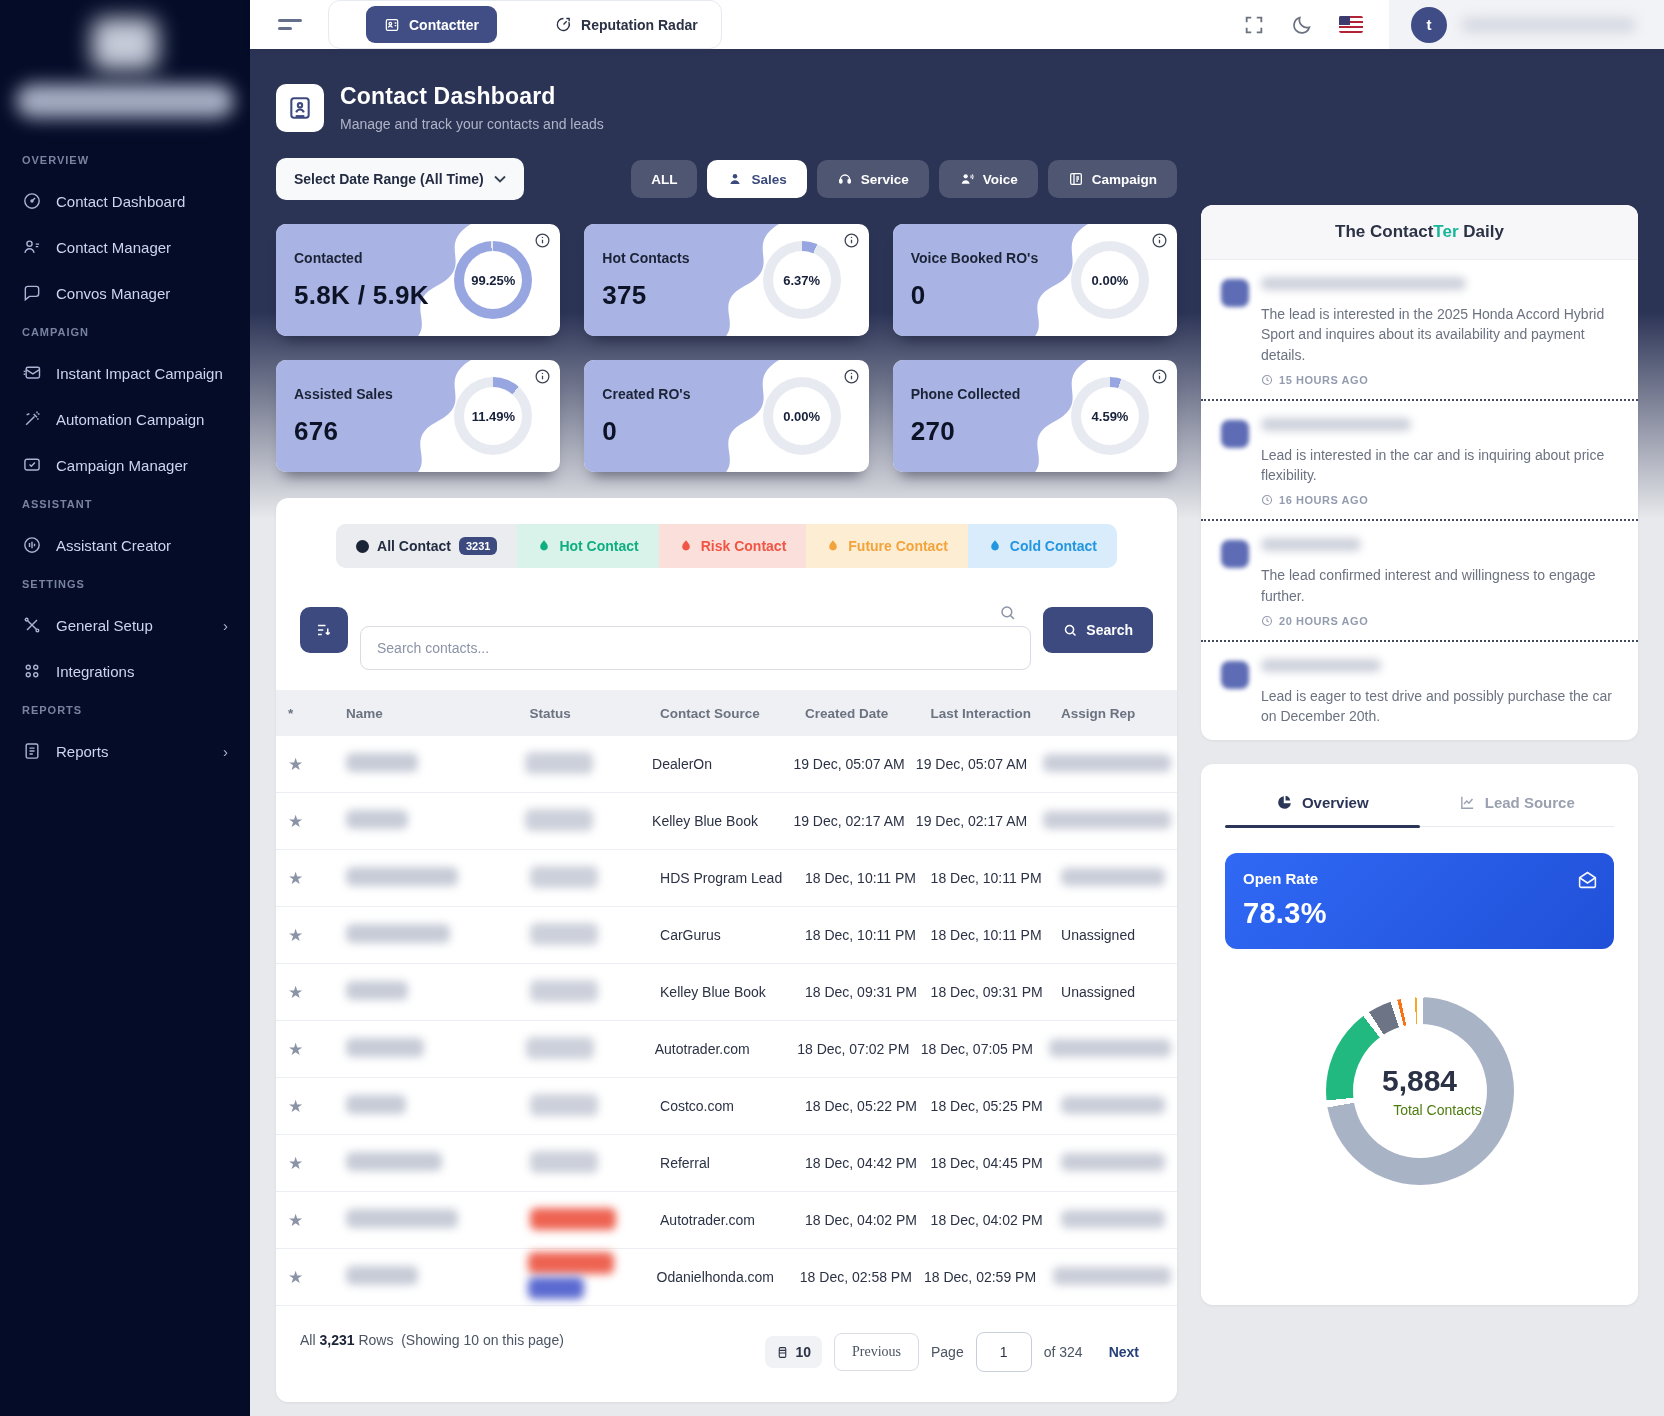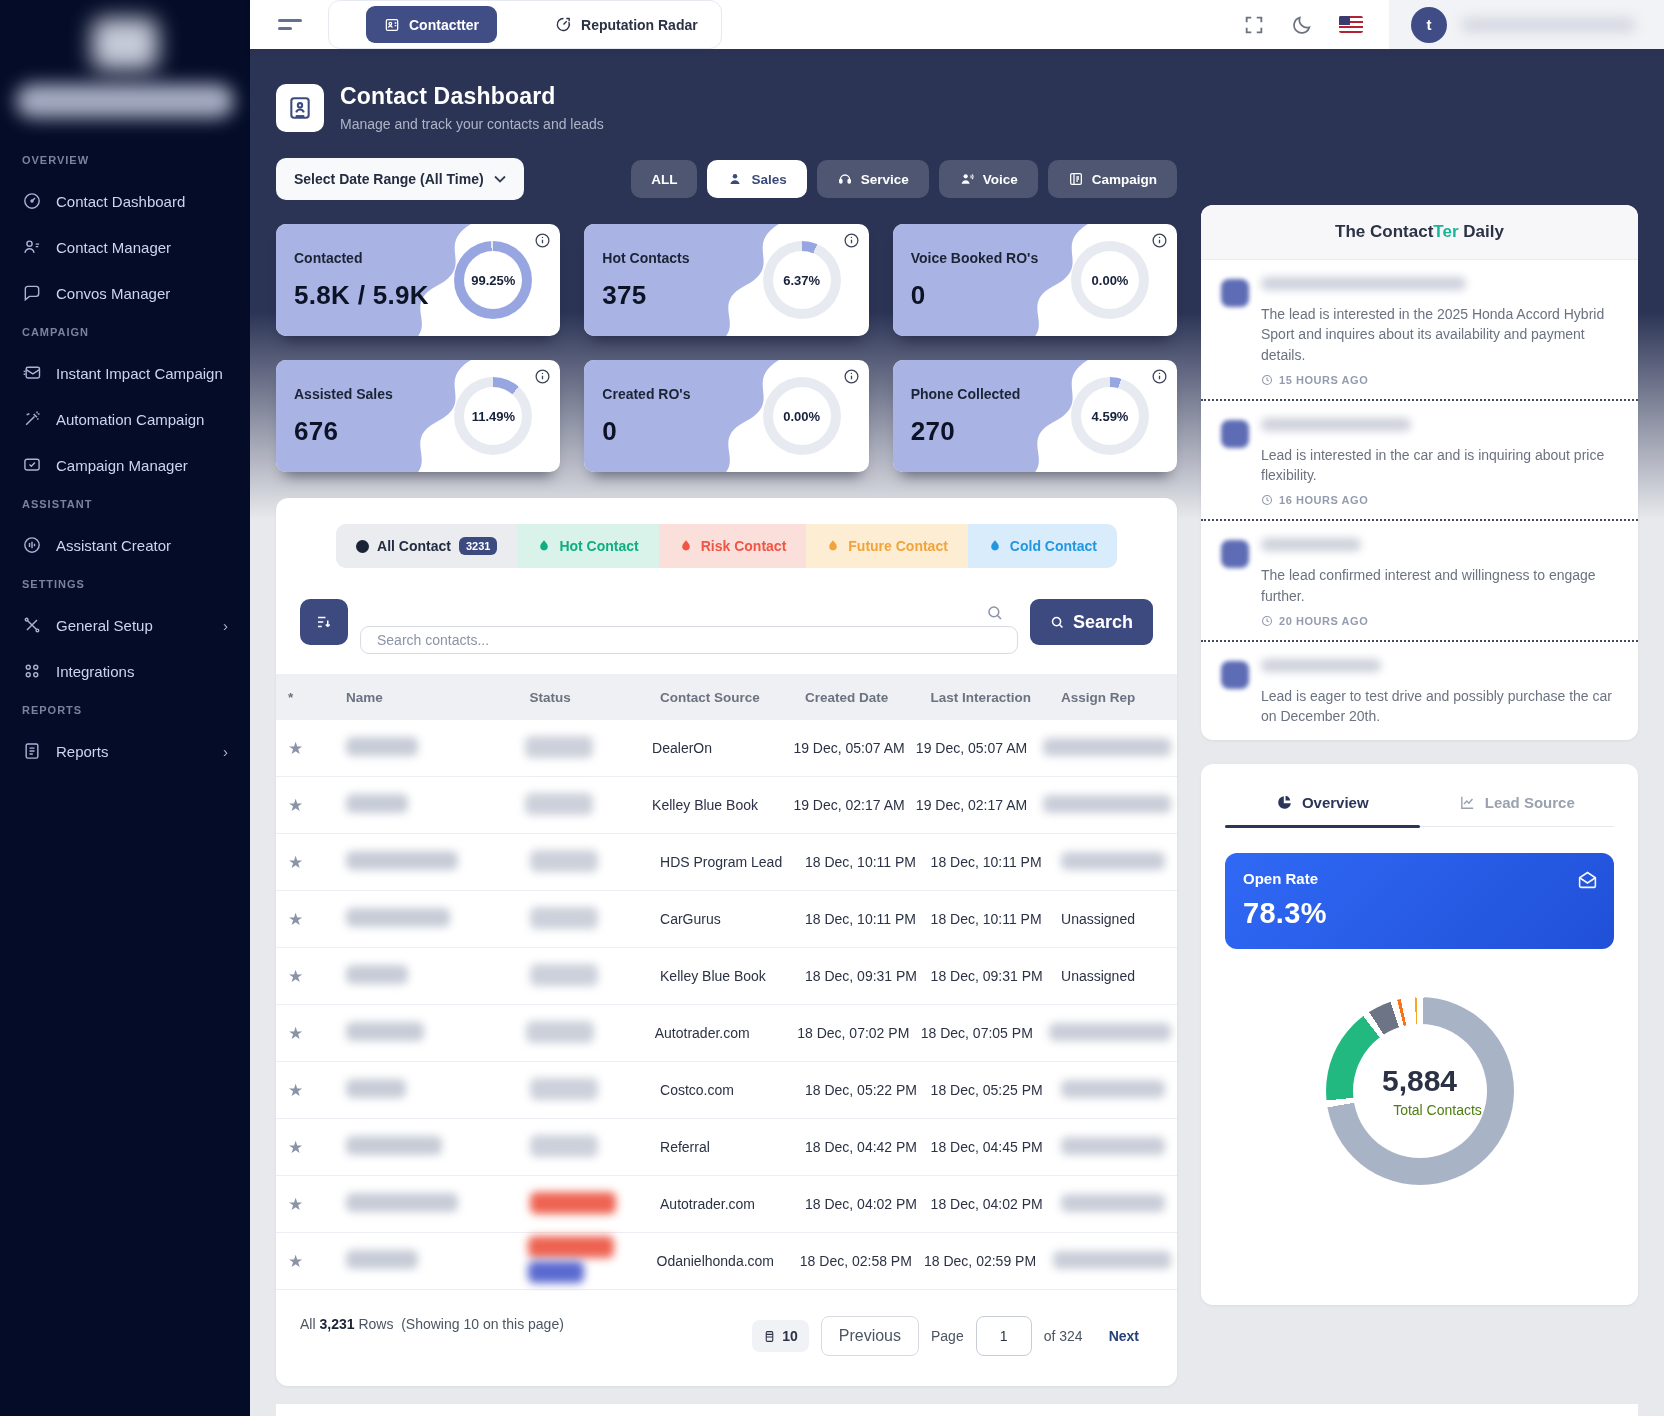--- a/index.html
+++ b/index.html
@@ -82,24 +82,24 @@
   .ctab[data-variant="hot"]    { background:#d9f3ea; color:#0fae81; }
   .ctab[data-variant="risk"]   { background:#fbdfda; color:#f05545;text-align:right; }
   .ctab[data-variant="future"] { background:#fdeed3; color:#f2a33c; }
   .ctab[data-variant="cold"]   { background:#d8ecfb; color:#2396e0; }
   .ctab-count { background:#3d4a80; color:#fff; font-size:11px; font-weight:bold; border-radius:6px; padding:3px 7px; }
   .ctab-count:empty { display:none; }
 
   .search-row { display:flex; gap:12px; padding:22px 24px 20px; align-items:center; }
   .filter-btn { width:48px; height:46px; background:#3d4a80; border:none; border-radius:10px; display:grid; place-items:center; color:#fff; cursor:pointer; }
   .search-wrap { flex:1; position:relative; }
-  .search-input { width:100%; height:28px; border:1px solid #d8dbe4; border-radius:9px; padding:0 44px 0 16px; font-size:14px; font-family:inherit; color:#374151; outline:none;margin-top:36px; }
+  .search-input { width:100%; height:44px; border:1px solid #d8dbe4; border-radius:9px; padding:0 44px 0 16px; font-size:14px; font-family:inherit; color:#374151; outline:none;margin-top:36px; }
   .search-input::placeholder { color:#8b93a7; }
   .search-wrap .mag { position:absolute; right:14px; top:14px; width:18px; height:18px; color:#8b93a7; }
-  .search-btn { display:flex; align-items:center; gap:8px; background:#3d4a80; color:#fff; border:none; border-radius:9px; height:46px; padding:0 20px; font-size:18px; font-weight:bold; font-family:inherit; cursor:pointer; }
+  .search-btn { display:flex; align-items:center; gap:8px; background:#3d4a80; color:#fff; border:none; border-radius:9px; height:46px; padding:0 20px; font-size:14px; font-weight:bold; font-family:inherit; cursor:pointer; }
 
   .thead, .trow { display:grid; grid-template-columns:58px 1.9fr 1.35fr 1.5fr 1.3fr 1.35fr 1.2fr; align-items:center; }
   .thead { background:#eef0f4; height:46px; font-size:13.5px; font-weight:bold; color:#6b7280; padding:0 6px; }
   .thead span { padding-left:6px; }
   .trow { height:57px; border-bottom:1px solid #edeef3; padding:0 6px; cursor:pointer; }
   .cell { font-size:14px; color:#2b3245; padding-left:6px; }
   .star { color:#8b93a7; font-size:17px; }
   .redact { display:inline-block; border-radius:6px; }
   .name-chip { width:80px; height:19px; background:#c6cbd6; filter:blur(4px); }
   .chip { display:none; width:68px; height:22px; border-radius:6px; background:#ccd0da; filter:blur(4px); margin-right:5px; }
@@ -114,21 +114,21 @@
   .tbody .trow:nth-child(5) .name-chip{width:62px} .tbody .trow:nth-child(6) .name-chip{width:78px}
   .tbody .trow:nth-child(7) .name-chip{width:60px} .tbody .trow:nth-child(8) .name-chip{width:96px}
   .tbody .trow:nth-child(9) .name-chip{width:112px}.tbody .trow:nth-child(10) .name-chip{width:72px}
   .tbody .trow:nth-child(1) .rep-chip,.tbody .trow:nth-child(2) .rep-chip{width:128px}
   .tbody .trow:nth-child(6) .rep-chip{width:122px}.tbody .trow:nth-child(10) .rep-chip{width:118px}
 
   .table-footer { display:flex; align-items:flex-start; padding:26px 24px 30px; font-size:14px; color:#4b5563; }
   .rows-info b { color:#1b2336; }
   .tf-right { margin-left:auto; display:flex; align-items:center; gap:12px; }
   .pp-chip { display:flex; align-items:center; gap:6px; background:#f1f2f5; border-radius:8px; padding:8px 11px; font-weight:bold; color:#2b3245; cursor:pointer; }
-  .pg-btn { border:1px solid #d8dbe4; background:#fff; border-radius:8px; padding:10px 17px; font-size:16px; color:#4b5563; font-family:Liberation Sans, sans-serif; cursor:pointer; }
+  .pg-btn { border:1px solid #d8dbe4; background:#fff; border-radius:8px; padding:10px 17px; font-size:14px; color:#4b5563; font-family:Liberation Serif, serif; cursor:pointer; }
   .pg-input { width:56px; height:40px; border:1px solid #c9cdd8; border-radius:8px; text-align:center; font-size:14px; font-family:inherit; color:#2b3245; }
   .next-btn { border:none; background:#fff; color:#27407c; font-weight:bold; font-size:14px; padding:10px 14px; border-radius:8px; font-family:inherit; cursor:pointer; }
 
   
   .daily { overflow:hidden; margin-top:0; }
   .daily-head { background:#f7f7f9; border-bottom:1px solid #ececf1; text-align:center; padding:17px 0; font-size:17px; font-weight:800; color:#2b3245; }
   .daily-head .accent { color:#17b699; }
   .feed-item { display:flex; gap:12px; padding:17px 20px 13px; }
   .feed-item + .feed-item { border-top:2px dotted #444b5e; }
   .feed-avatar { width:28px; height:28px; border-radius:8px; background:#5d6cb5; filter:blur(2px); flex:none; margin-top:2px; }

